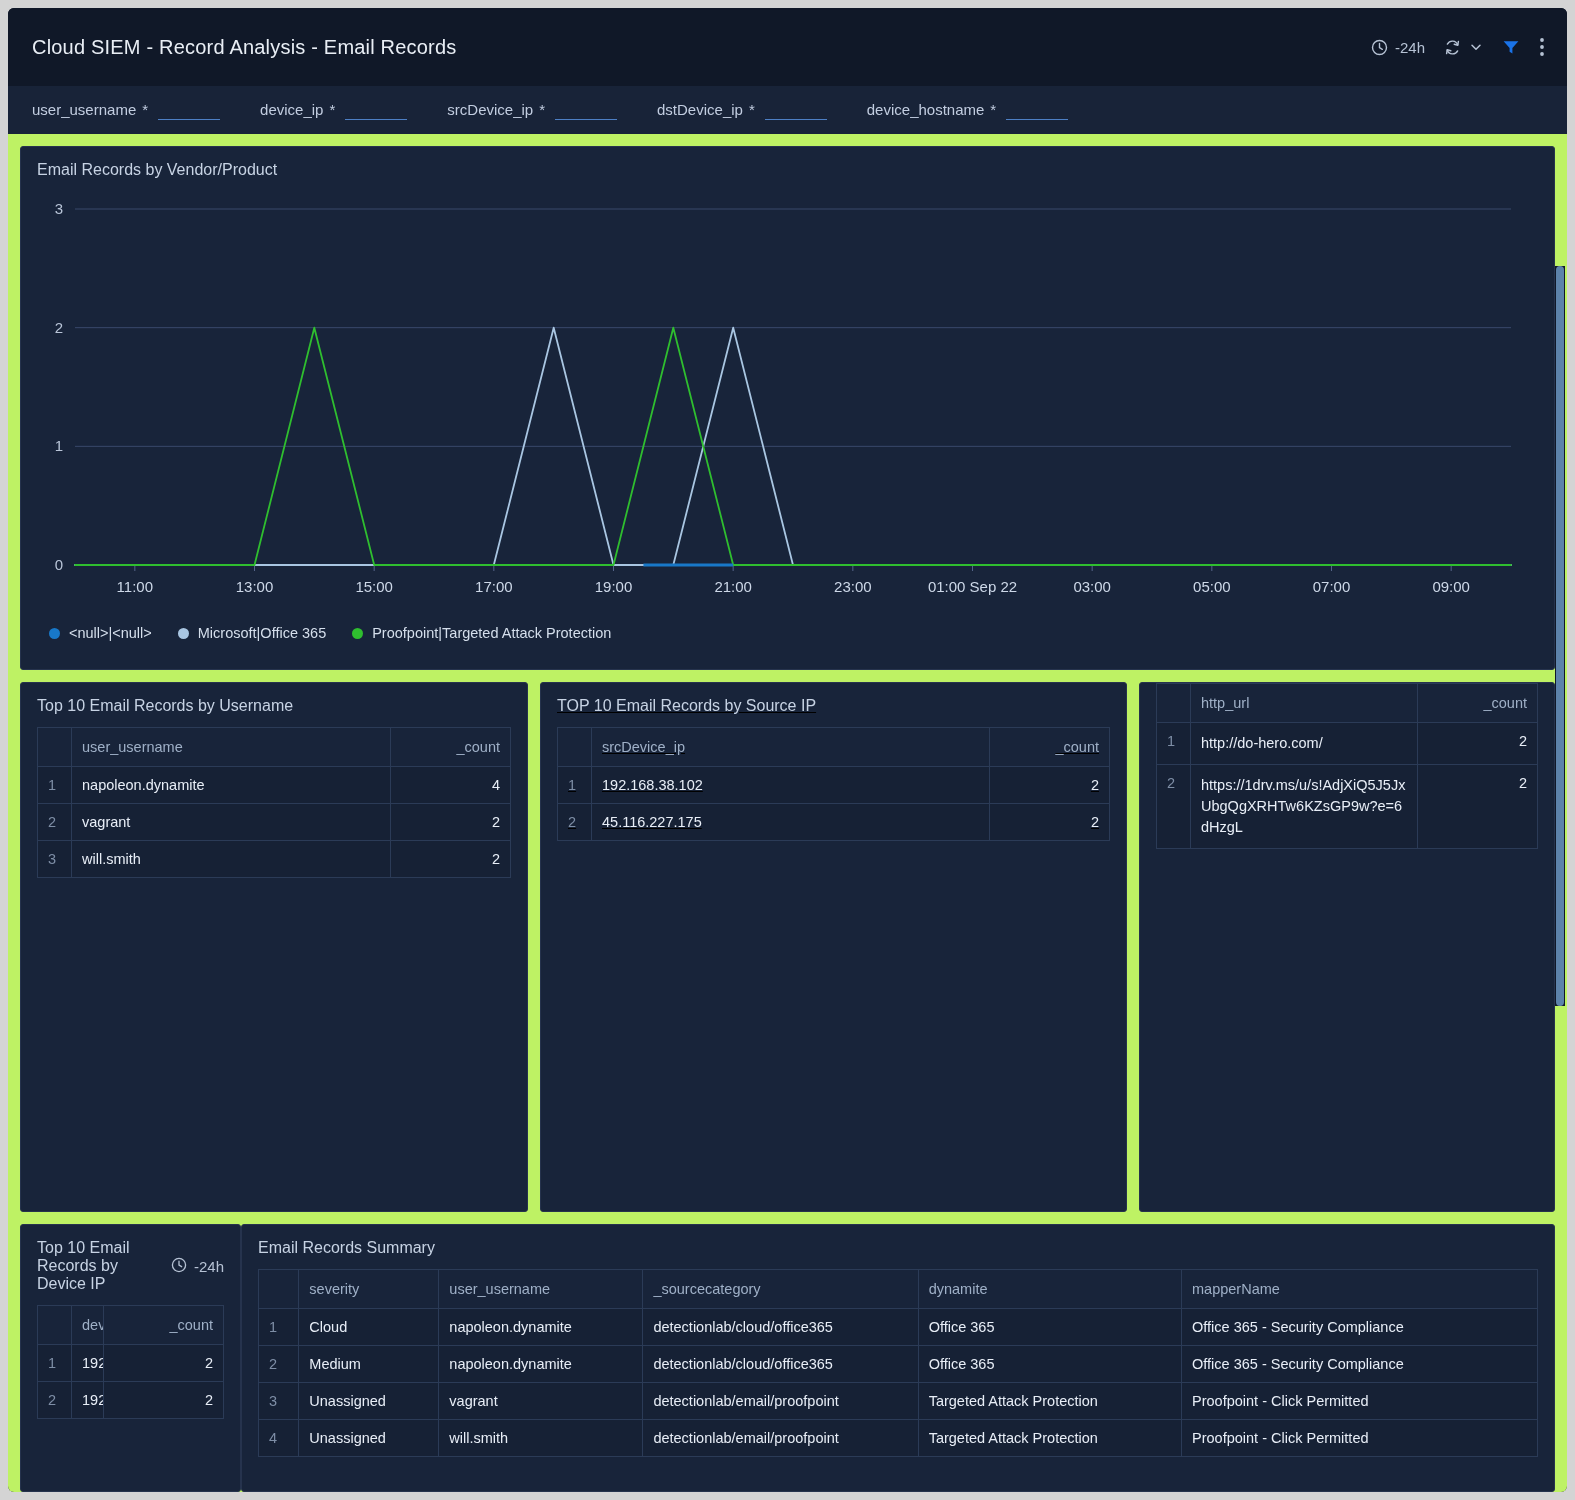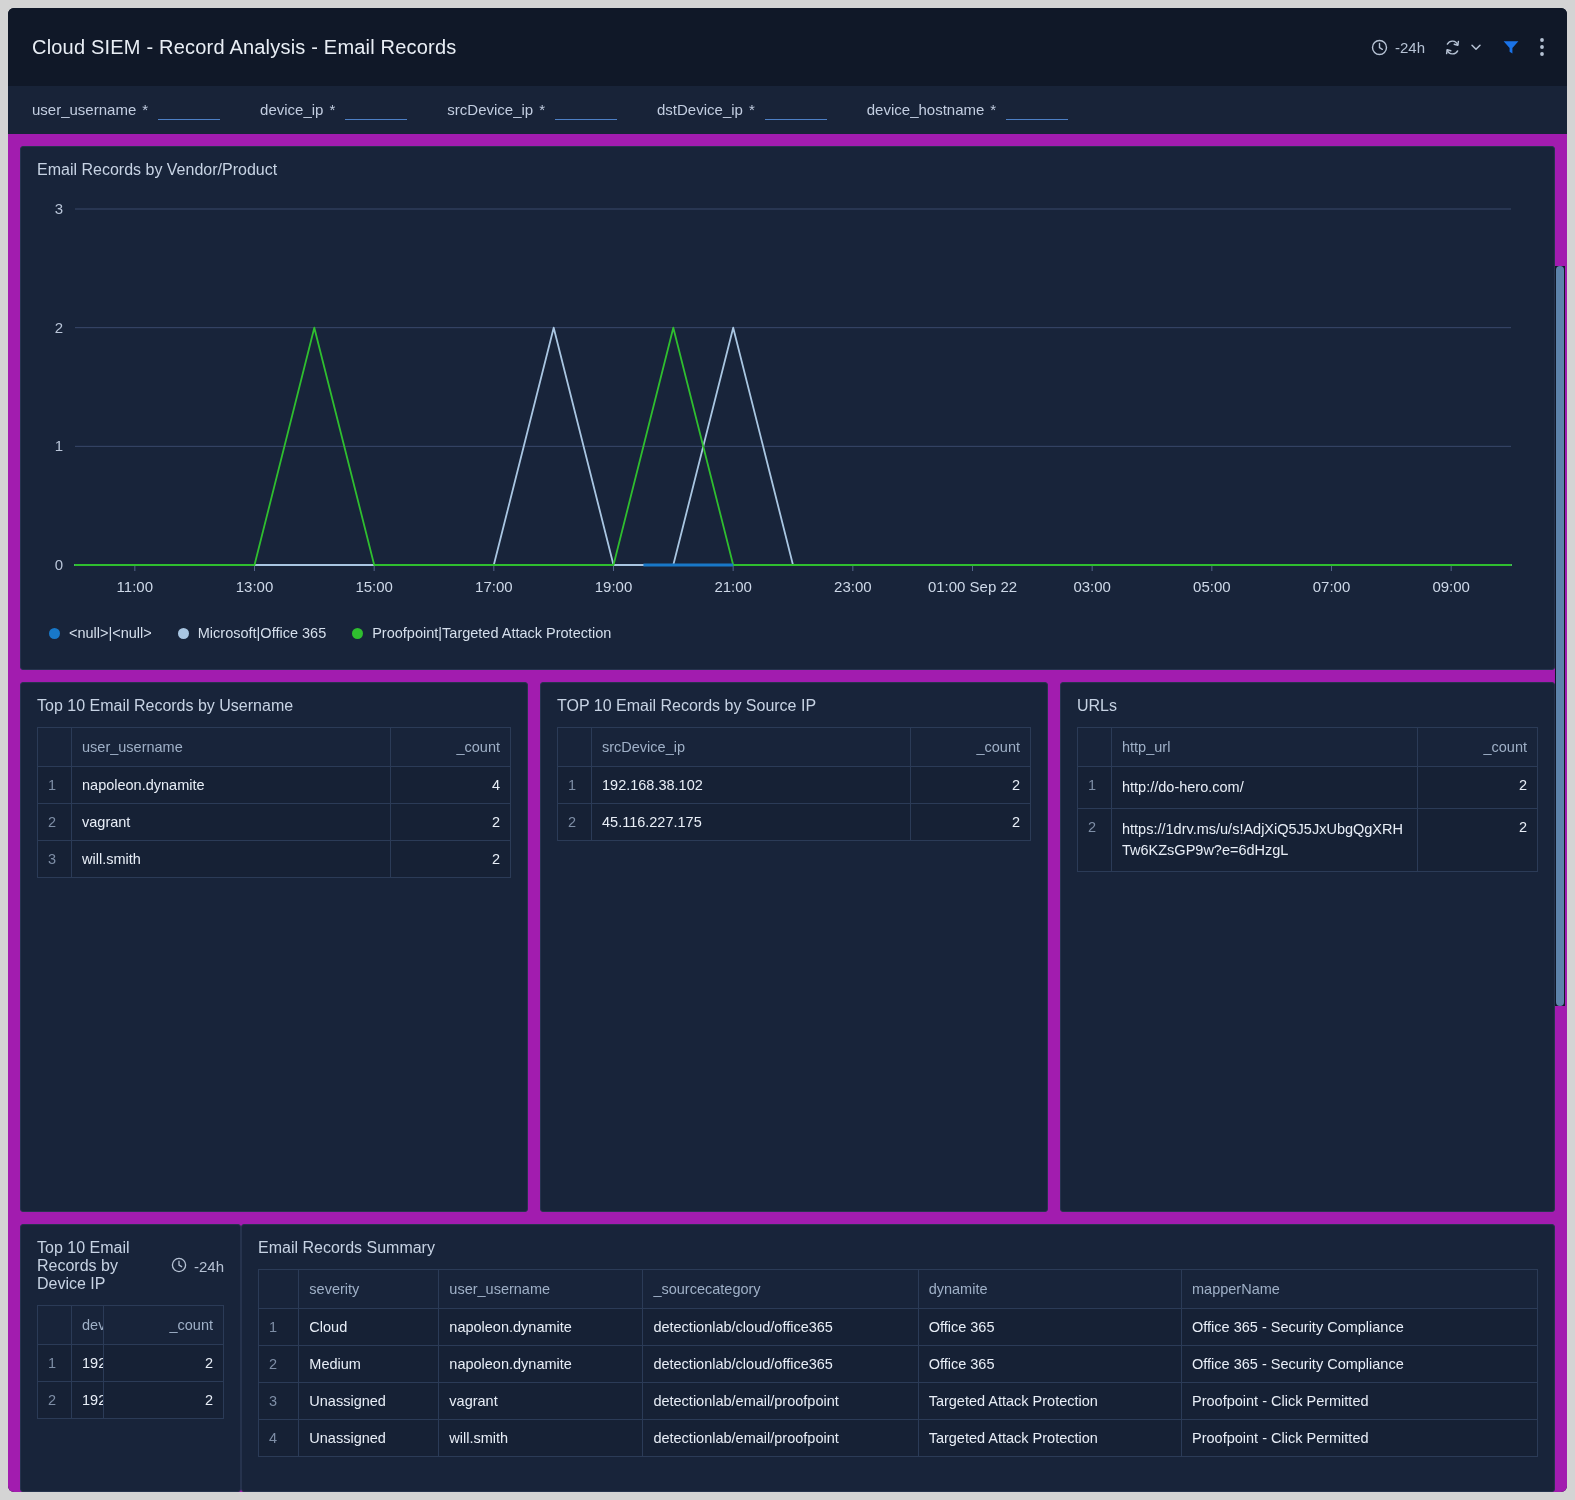--- a/index.html
+++ b/index.html
@@ -60,21 +60,21 @@
     border: none; border-bottom: 1.5px solid #4d7fc4;
     background: transparent; margin-left: 10px;
     color: #e6edf7; font-size: 13px; outline: none;
     font-family: "Liberation Sans", sans-serif;
   }
 
   
   .board {
     position: relative;
     padding: 12px 12px 16px 12px;
-    background: #a21caf;
+    background: #bef264;
     height: calc(100% - 126px);
   }
   .panel {
     background: #18243a;
     border: 1px solid #26334d;
     border-radius: 3px;
   }
   .panel-title {
     font-size: 16px;
     color: #c7d3e4;
@@ -95,21 +95,21 @@
     display: flex; align-items: center; gap: 26px;
     padding: 4px 0 0 28px;
   }
   .legend-item { display: flex; align-items: center; gap: 9px; text-align: right; }
   .legend-dot { width: 11px; height: 11px; border-radius: 50%; display:block; }
   .legend-text { color: #d5dfec; font-size: 14.5px; }
 
   
   .row2 { display: flex; gap: 12px; margin-top: 12px; }
   .p-username { width: 508px; height: 530px; }
-  .p-srcip    { width: 508px; height: 530px; }
+  .p-srcip    { width: 587px; height: 530px; text-decoration: underline; }
   .p-urls     { flex: 1; height: 530px; }
 
   .row3 { display: flex; gap: 0; margin-top: 12px; }
   .p-devip   { width: 508px; height: 268px; }
   .p-summary { flex: 1; height: 268px; }
 
   table.grid {
     width: calc(100% - 32px);
     margin: 0 16px;
     border-collapse: collapse;
@@ -359,21 +359,20 @@
                   <td class="idx">2</td>
                   <td>45.116.227.175</td>
                   <td class="num">2</td>
                 </tr>
               </tbody>
           </table>
         </div>
       </div>
 
       <div class="panel p-urls">
-        <div class="panel-title">URLs</div>
         <div class="tbl-wrap">
           <table class="grid">
             <thead>
               <tr>
                 <th class="idx"></th>
                 <th>http_url</th>
                 <th class="num" style="width:120px">_count</th>
               </tr>
             </thead>
             <tbody id="tb-urls">

